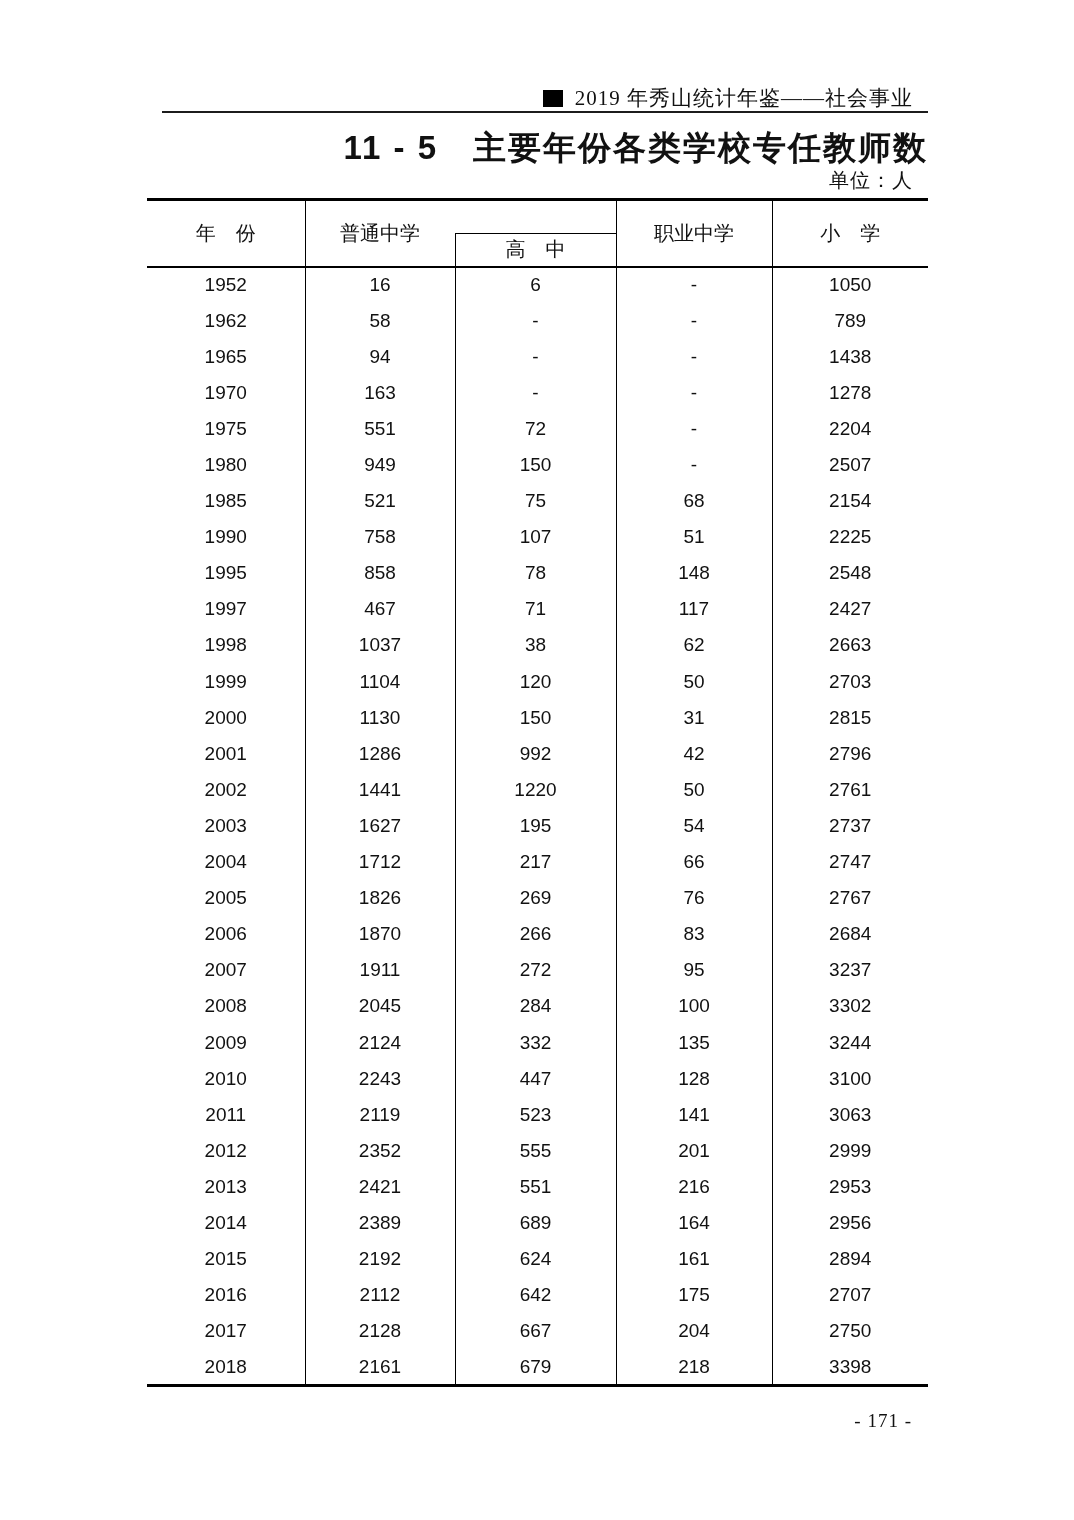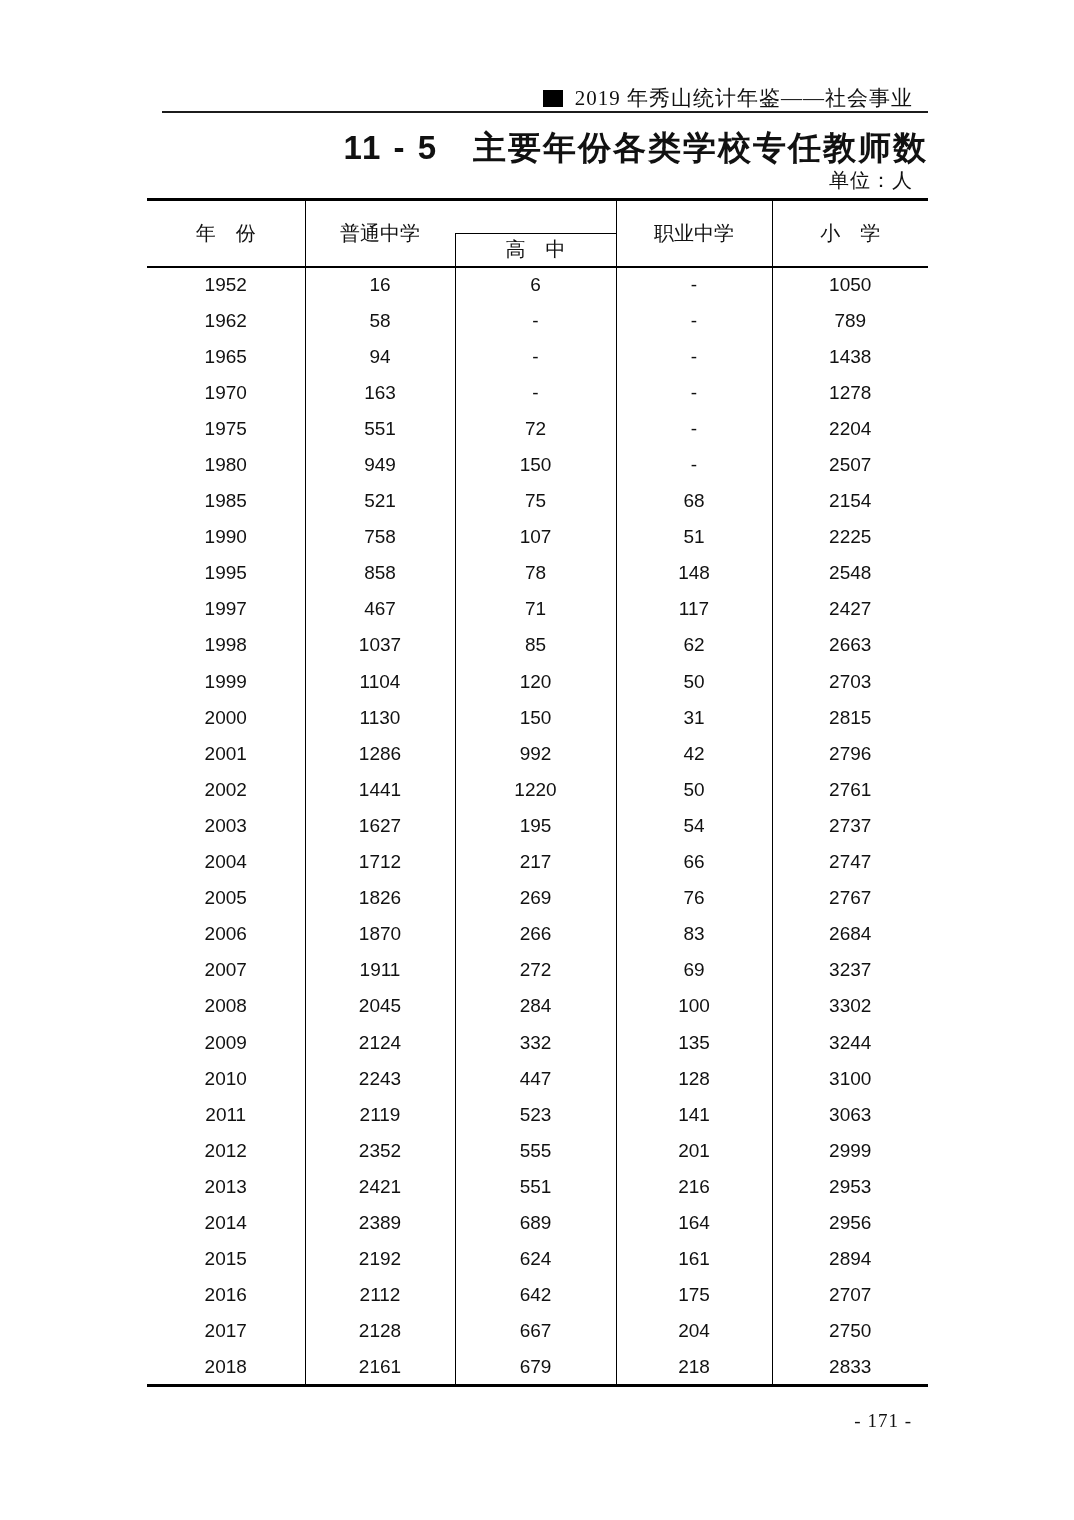--- a/index.html
+++ b/index.html
@@ -198,21 +198,21 @@
       <tr>
         <td>1997</td>
         <td>467</td>
         <td>71</td>
         <td>117</td>
         <td>2427</td>
       </tr>
       <tr>
         <td>1998</td>
         <td>1037</td>
-        <td>85</td>
+        <td>38</td>
         <td>62</td>
         <td>2663</td>
       </tr>
       <tr>
         <td>1999</td>
         <td>1104</td>
         <td>120</td>
         <td>50</td>
         <td>2703</td>
       </tr>
@@ -262,21 +262,21 @@
         <td>2006</td>
         <td>1870</td>
         <td>266</td>
         <td>83</td>
         <td>2684</td>
       </tr>
       <tr>
         <td>2007</td>
         <td>1911</td>
         <td>272</td>
-        <td>69</td>
+        <td>95</td>
         <td>3237</td>
       </tr>
       <tr>
         <td>2008</td>
         <td>2045</td>
         <td>284</td>
         <td>100</td>
         <td>3302</td>
       </tr>
       <tr>
@@ -340,18 +340,18 @@
         <td>2128</td>
         <td>667</td>
         <td>204</td>
         <td>2750</td>
       </tr>
       <tr>
         <td>2018</td>
         <td>2161</td>
         <td>679</td>
         <td>218</td>
-        <td>2833</td>
+        <td>3398</td>
       </tr>
     </tbody>
 </table>
 
 <div class="page-footer">- 171 -</div>
 
 </body></html>

